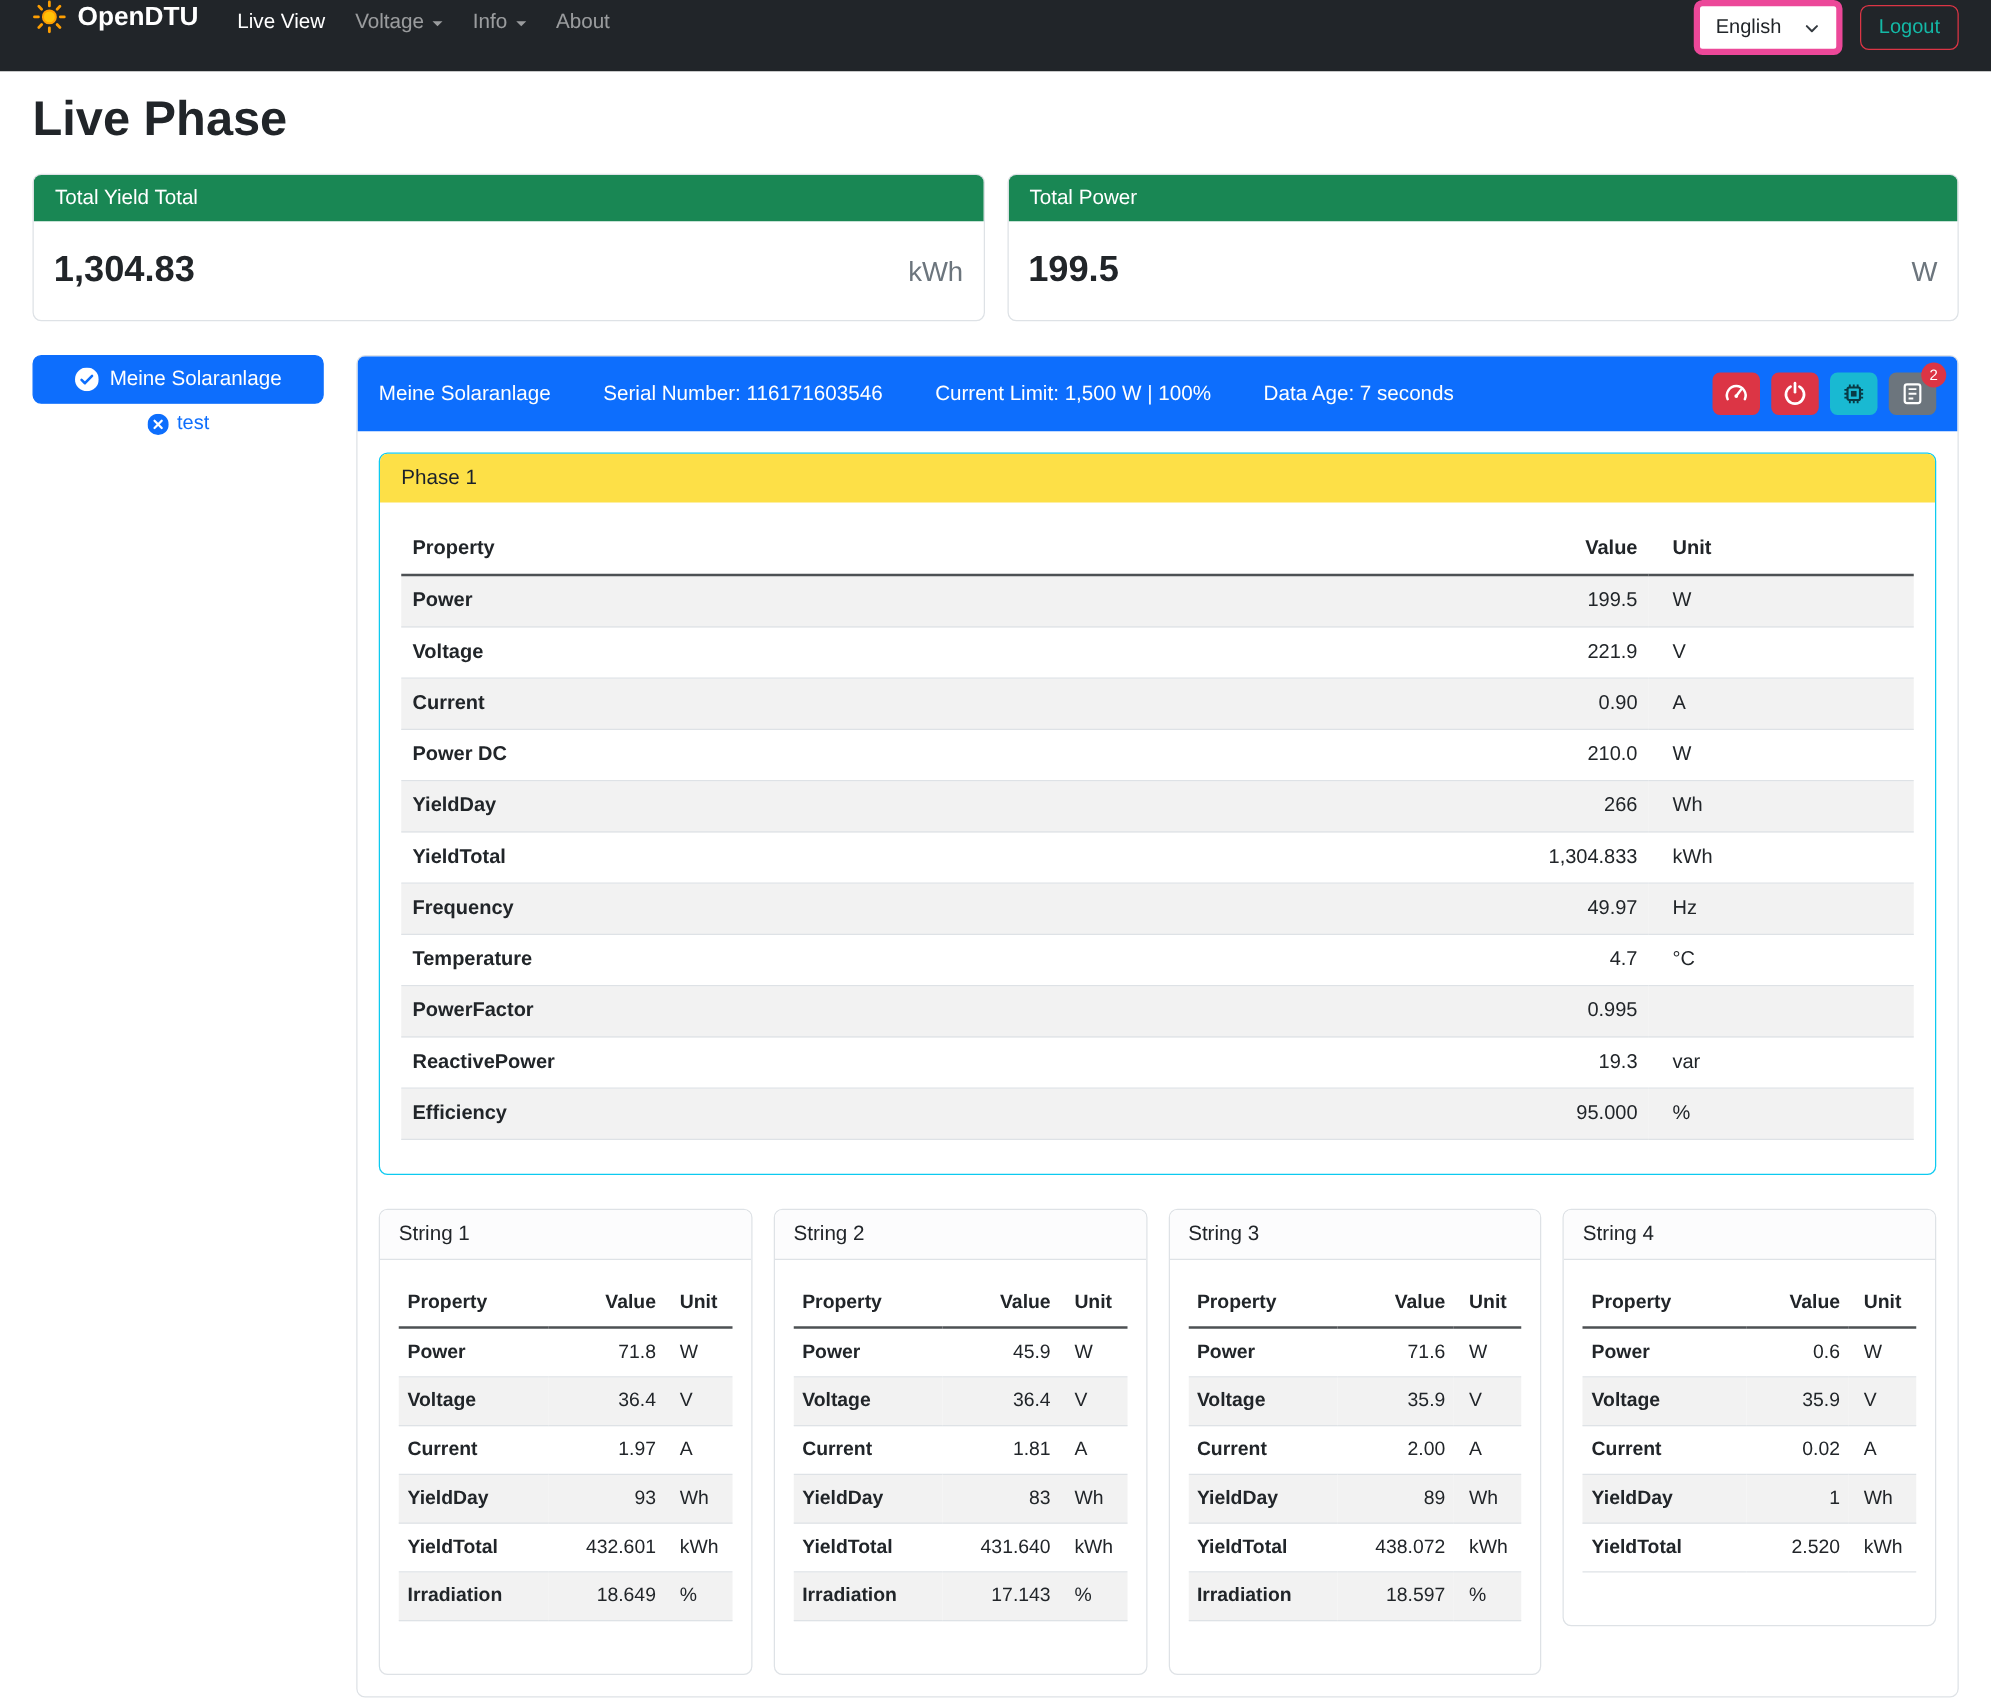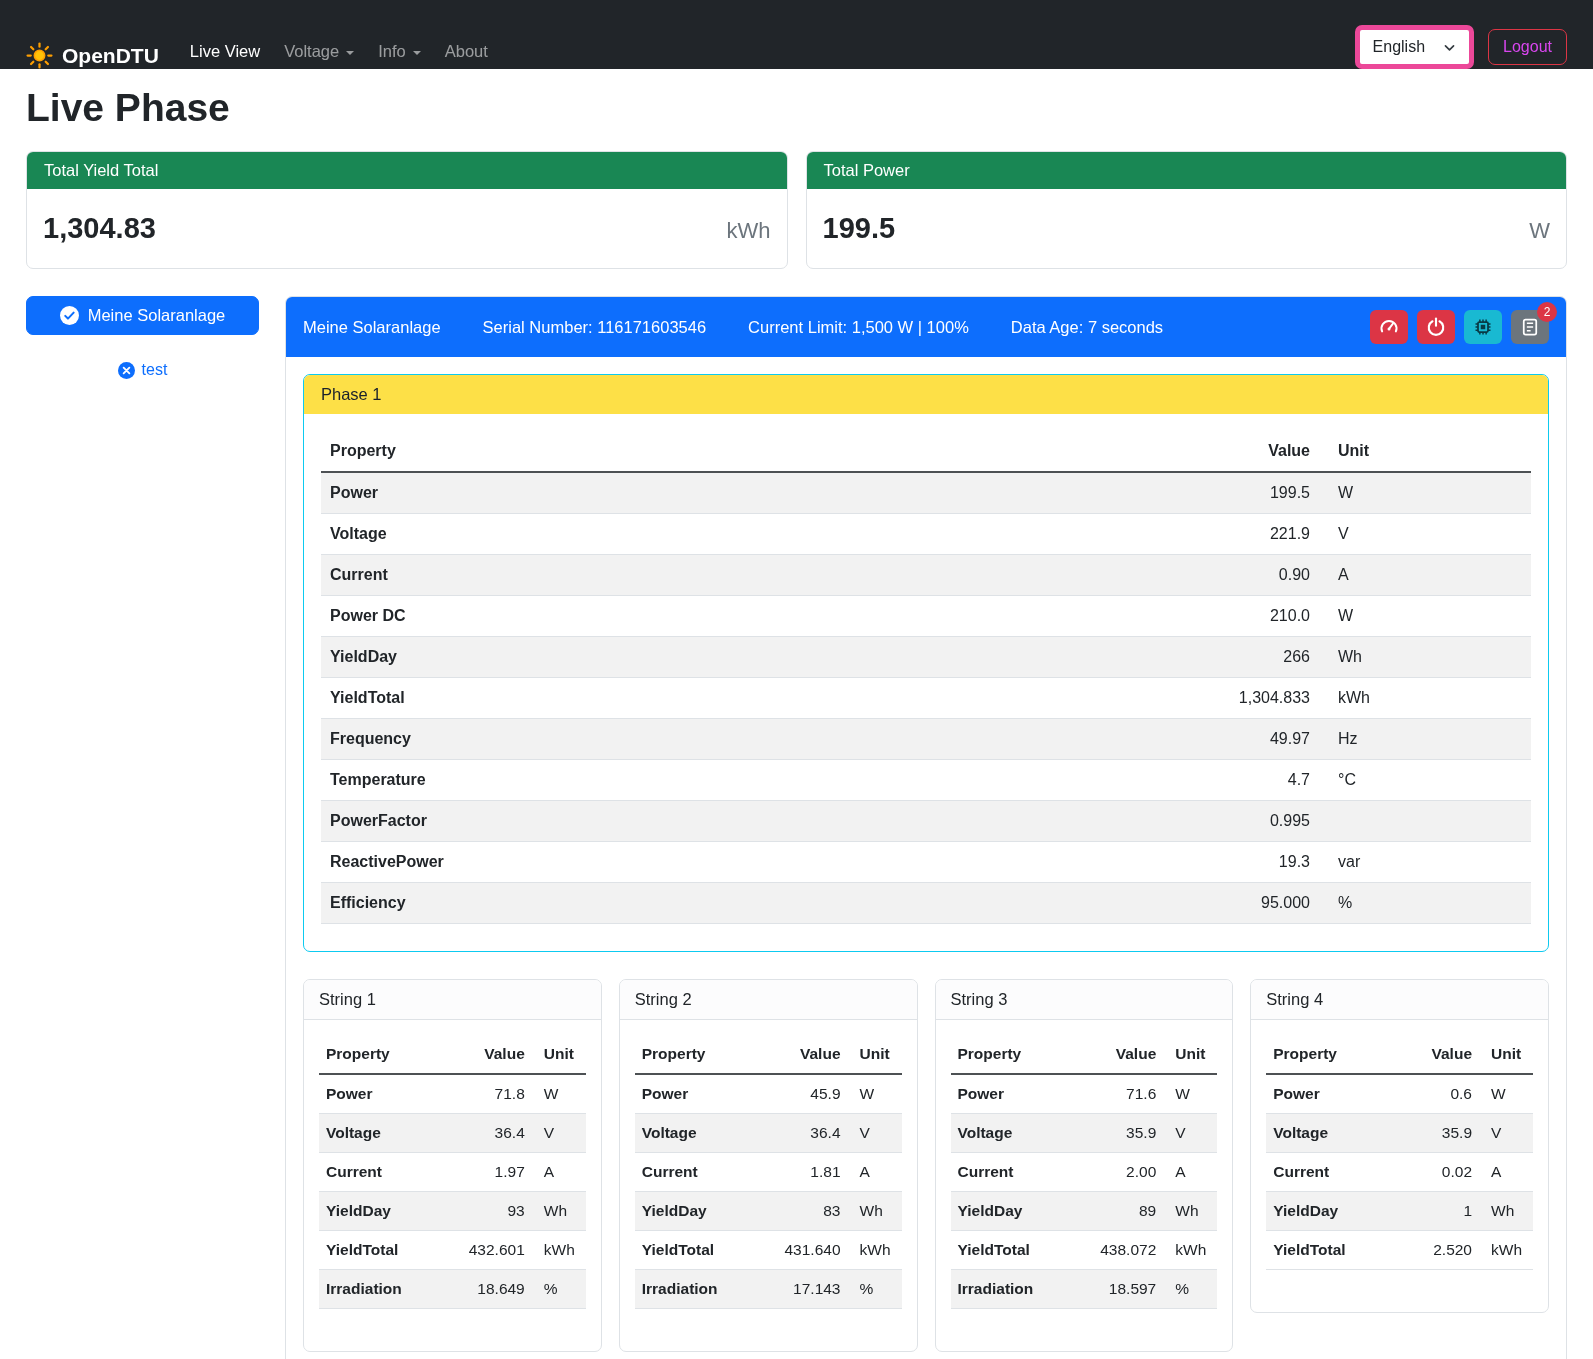--- a/index.html
+++ b/index.html
@@ -1,40 +1,40 @@
 <!DOCTYPE html>
 <html><head>
 <meta charset="utf-8">
 <style>
 *{box-sizing:border-box;margin:0;padding:0}
 body{width:1593px;min-height:1359px;background:#fff;color:#212529;font-family:"Liberation Sans","DejaVu Sans",sans-serif;font-size:16px}
 
-.navbar{background:#212529;height:69px;display:flex;align-items:flex-end;padding:0 26px}
+.navbar{background:#212529;height:57px;display:flex;align-items:flex-start;padding:0 26px}
 .brand{display:flex;align-items:center;gap:9px;color:#fff;font-size:21px;font-weight:700;margin-right:22px;cursor:pointer}
 .nav-links{display:flex;align-items:center;gap:6px}
 .nav-item{color:rgba(255,255,255,.55);padding:8px 9px;font-size:16.5px;cursor:pointer;display:flex;align-items:center;gap:7px;text-decoration:none}
 .nav-item.active{color:#fff}
 .caret{width:0;height:0;border-top:4.5px solid currentColor;border-left:4.5px solid transparent;border-right:4.5px solid transparent;margin-top:3px}
 .nav-right{margin-left:auto;display:flex;align-items:center;gap:14px}
 .lang-select{background:#fff;border:5px solid #ec4899;border-radius:7px;padding:8px 13px;display:flex;align-items:center;gap:18px;cursor:pointer;color:#212529;font-size:16px}
-.logout-btn{background:transparent;border:1px solid #dc3545;color:#d946ef;border-radius:7px;padding:8px 14px;font-size:16px;cursor:pointer;font-family:inherit}
+.logout-btn{background:transparent;border:1px solid #dc3545;color:#14b8a6;border-radius:7px;padding:8px 14px;font-size:16px;cursor:pointer;font-family:inherit}
 
 .container{padding:0 26px}
 .page-title{font-size:39px;font-weight:600;margin:17px 0 21px}
 .summary-row{display:flex;gap:18px;margin-bottom:27px}
 .card{background:#fff;border:1px solid #dee2e6;border-radius:7px;overflow:hidden}
 .summary-card{flex:1}
 .card-header-green{background:#198754;color:#fff;padding:9px 17px;font-size:16.5px}
 .summary-body{padding:23px 16px;display:flex;justify-content:space-between;align-items:baseline;gap:9px}
 .summary-value{font-size:29px;font-weight:700}
 .summary-unit{font-size:22px;color:#6c757d}
 .main-row{display:flex;gap:26px;align-items:flex-start;padding-bottom:30px}
 .sidebar{width:233px;flex:none}
 .inverter-select-btn{width:100%;background:#0d6efd;border:1px solid #0d6efd;color:#fff;border-radius:7px;padding:9px 10px;font-size:16.5px;display:flex;align-items:center;justify-content:center;gap:9px;cursor:pointer;font-family:inherit}
-.test-link{display:flex;align-items:center;justify-content:center;gap:7px;color:#0d6efd;margin-top:26px;font-size:16px;cursor:pointer}
+.test-link{display:flex;align-items:center;justify-content:center;gap:7px;color:#0d6efd;margin-top:7px;font-size:16px;cursor:pointer}
 
 .inverter-card{flex:1}
 .inverter-header{background:#0d6efd;color:#fff;padding:13px 17px;display:flex;align-items:center;gap:42px;font-size:16.5px}
 .inv-actions{margin-left:auto;display:flex;gap:9px}
 .icon-btn{width:38px;height:34px;border:none;border-radius:6px;display:flex;align-items:center;justify-content:center;cursor:pointer;position:relative}
 .icon-btn.danger{background:#dc3545}
 .icon-btn.info{background:#19b9d2}
 .icon-btn.secondary{background:#6c757d}
 .badge{position:absolute;top:-8px;right:-8px;min-width:20px;height:20px;border-radius:10px;background:#dc3545;color:#fff;font-size:12px;display:flex;align-items:center;justify-content:center;padding:0 5px}
 .inverter-body{padding:17px}

